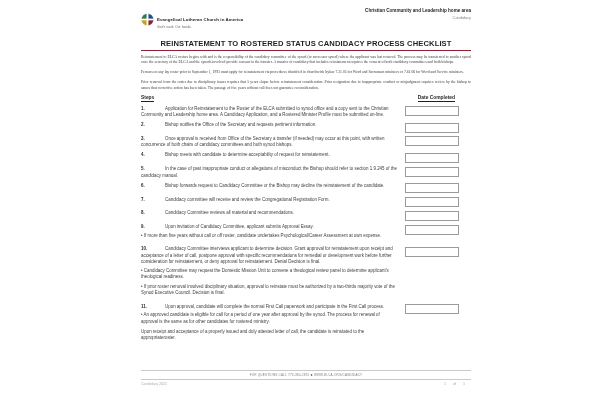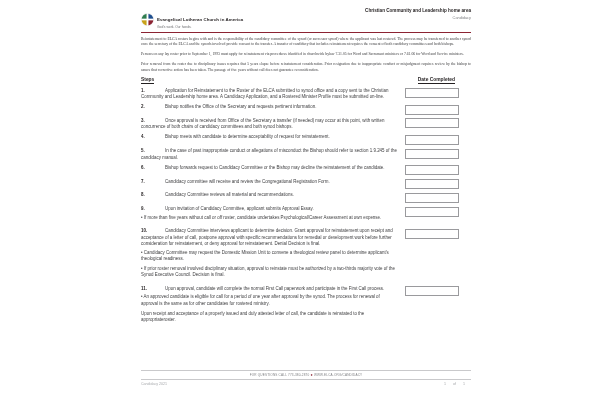--- a/index.html
+++ b/index.html
@@ -239,20 +239,21 @@
           <span class="brand-name">Evangelical Lutheran Church in America</span>
           <span class="brand-tag" style="display:block">God's work. Our hands.</span>
         </span>
       </div>
       <div class="area">
         <div class="area-title">Christian Community and Leadership home area</div>
         <div class="area-sub">Candidacy</div>
       </div>
     </div>
 
+    <div class="doc-title">REINSTATEMENT TO ROSTERED STATUS CANDIDACY PROCESS CHECKLIST</div>
     <div class="rule-red"></div>
 
     <div class="intro">
       <p>Reinstatement to ELCA rosters begins with and is the responsibility of the candidacy committee of the synod (or successor synod) where the applicant was last rostered. The process may be transferred to another synod once the secretary of the ELCA and the synods involved provide consent to the transfer. A transfer of candidacy that includes reinstatement requires the consent of both candidacy committees and both bishops.</p>
       <p>Persons on any lay roster prior to September 1, 1993 must apply for reinstatement via procedures identified in churchwide bylaw 7.31.05 for Word and Sacrament ministers or 7.61.06 for Word and Service ministers.</p>
       <p>Prior removal from the roster due to disciplinary issues requires that 5 years elapse before reinstatement consideration. Prior resignation due to inappropriate conduct or misjudgment requires review by the bishop to assure that corrective action has been taken. The passage of five years without call does not guarantee reconsideration.</p>
     </div>
 
     <div class="steps-head">
       <span class="steps-label">Steps</span>

